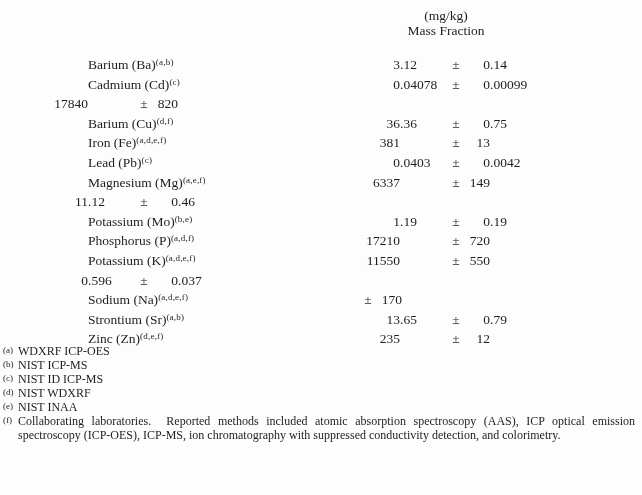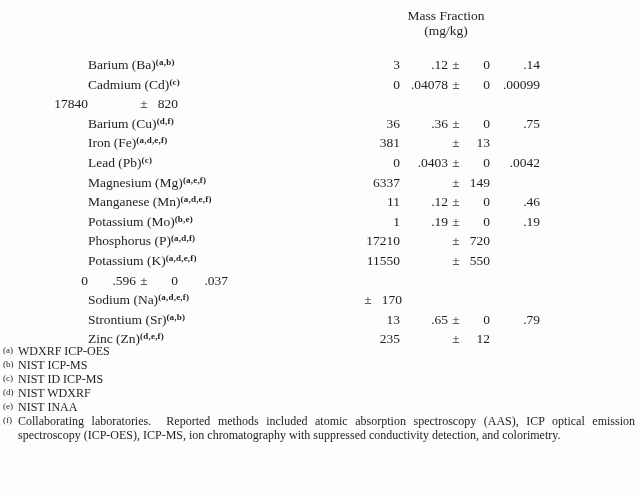--- a/index.html
+++ b/index.html
@@ -24,26 +24,26 @@
     margin-left: 346px;
     width: 200px;
     text-align: center;
     font-size: 13.5px;
     line-height: 14.5px;
   }
 
   .rows { margin-top: 17px; font-size: 13.5px; }
   .row { display: flex; height: 19.6px; line-height: 19.6px; }
   .c-label { margin-left: 88px; width: 224px; white-space: nowrap; }
-  .c-label sup { font-size: 9px; line-height: 0; vertical-align: 4px; letter-spacing: 0.2px; font-weight: bold; }
+  .c-label sup { font-size: 9px; line-height: 0; vertical-align: 4px; letter-spacing: 0.2px; }
   .c-vint  { width: 88px; text-align: right; }
-  .c-vfrac { width: 48px; text-align: right; }
+  .c-vfrac { width: 48px; text-align: left; }
   .c-pm    { width: 16px; text-align: center; }
   .c-uint  { width: 26px; text-align: right; }
-  .c-ufrac { width: 50px; text-align: right; }
+  .c-ufrac { width: 50px; text-align: left; }
 
   .footnotes { margin-top: -5px; }
   .footnote {
     position: relative;
     margin-left: 3px;
     margin-right: 7px;
     padding-left: 15px;
     font-size: 12px;
     line-height: 14px;
     text-align: justify;
@@ -54,22 +54,22 @@
     font-size: 9px;
   }
 </style>
 </head>
 <body>
 
 <div class="page">
 
 
   <div class="col-header">
+    <div>(mg/kg)</div>
     <div>Mass Fraction</div>
-    <div>(mg/kg)</div>
   </div>
 
   <div class="rows">
       <div class="row">
     <div class="c-label"><span>Barium (Ba)</span><sup>(a,b)</sup></div>
     <div class="c-vint">3</div>
     <div class="c-vfrac">.12</div>
     <div class="c-pm">±</div>
     <div class="c-uint">0</div>
     <div class="c-ufrac">.14</div>
@@ -115,21 +115,20 @@
   </div>
       <div class="row">
     <div class="c-label"><span>Magnesium (Mg)</span><sup>(a,e,f)</sup></div>
     <div class="c-vint">6337</div>
     <div class="c-vfrac"></div>
     <div class="c-pm">±</div>
     <div class="c-uint">149</div>
     <div class="c-ufrac"></div>
   </div>
       <div class="row">
-    <div class="c-label"><span>Manganese (Mn)</span><sup>(a,d,e,f)</sup></div>
     <div class="c-vint">11</div>
     <div class="c-vfrac">.12</div>
     <div class="c-pm">±</div>
     <div class="c-uint">0</div>
     <div class="c-ufrac">.46</div>
   </div>
       <div class="row">
     <div class="c-label"><span>Potassium (Mo)</span><sup>(b,e)</sup></div>
     <div class="c-vint">1</div>
     <div class="c-vfrac">.19</div>

